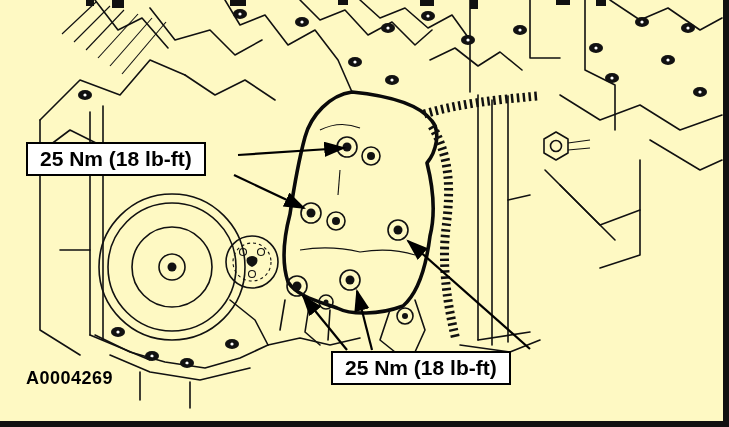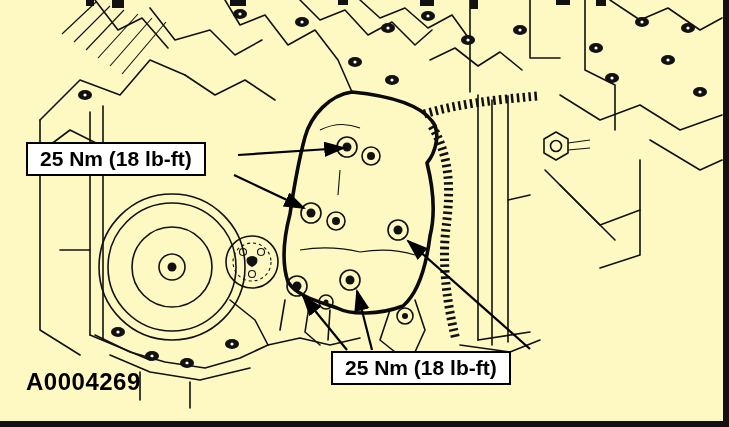--- a/index.html
+++ b/index.html
@@ -39,21 +39,21 @@
     white-space: nowrap;
     line-height: 1.2;
   }
   #torque-callout-top    { left: 26px;  top: 142px; }
   #torque-callout-bottom { left: 331px; top: 351px; }
   #figure-number {
     position: absolute;
     left: 26px;
     top: 368px;
     font-weight: bold;
-    font-size: 24px;
+    font-size: 18px;
     color: #000;
     letter-spacing: 0.5px;
     text-align: center;
   }
   .frame-bar { position: absolute; background: #111; }
   #frame-right  { right: 0; top: 0; width: 6px; height: 427px; }
   #frame-bottom { left: 0; bottom: 0; width: 729px; height: 6px; }
 </style>
 </head>
 <body>

